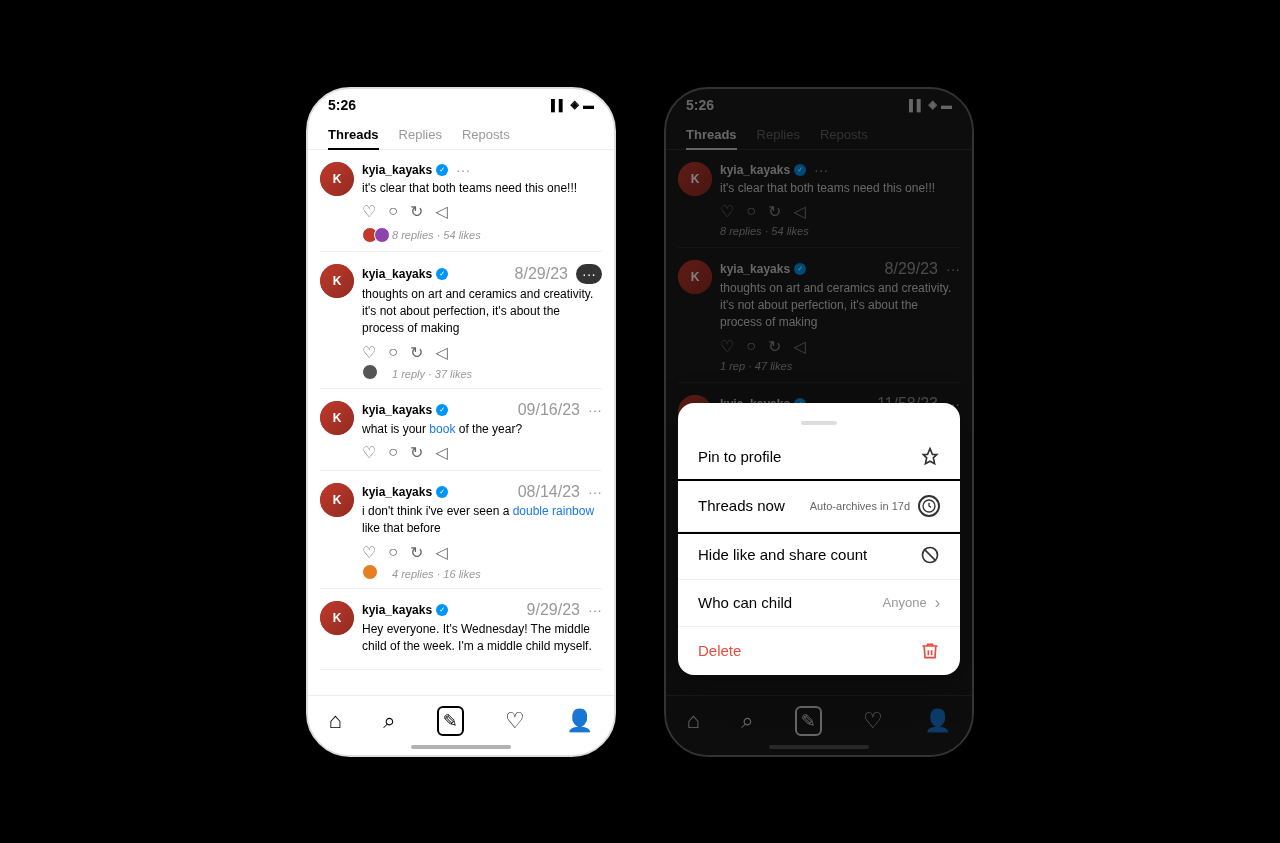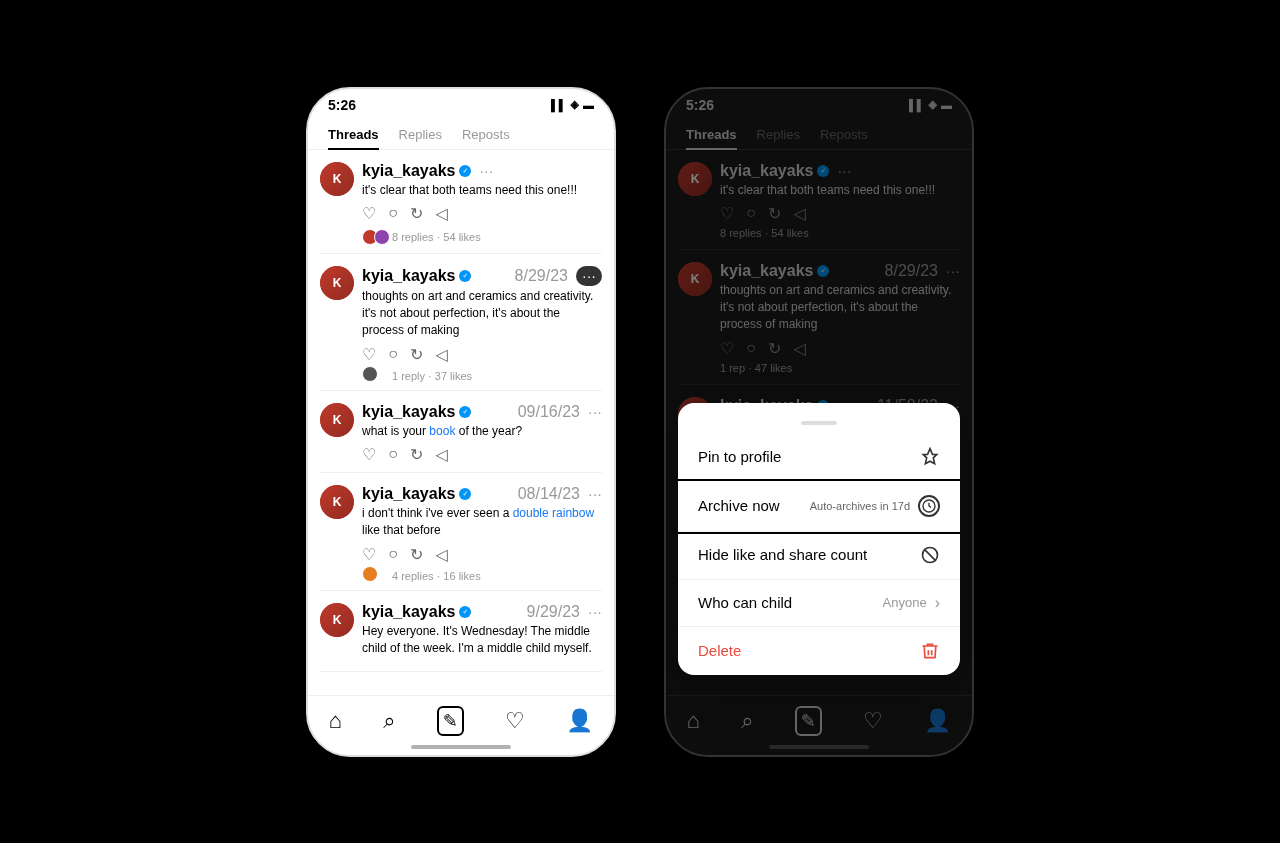--- a/index.html
+++ b/index.html
@@ -126,21 +126,21 @@
 
     .post-content { flex: 1; min-width: 0; }
 
     .post-header {
       display: flex;
       align-items: center;
       gap: 4px;
       margin-bottom: 2px;
     }
     .username {
-      font-size: 16px;
+      font-size: 12px;
       font-weight: 700;
     }
     .phone-light .username { color: #000; }
     .phone-dark .username { color: #ccc; }
 
     .verified {
       width: 12px;
       height: 12px;
       background: #0095f6;
       border-radius: 50%;
@@ -191,20 +191,21 @@
       font-size: 16px;
       color: #666;
       cursor: pointer;
     }
     .phone-dark .action-icon { color: #888; }
 
     .post-stats {
       font-size: 11px;
       color: #999;
       margin-top: 4px;
+      font-style: italic;
     }
 
     .avatar-stack {
       display: flex;
       margin-top: 4px;
     }
     .avatar-small {
       width: 16px;
       height: 16px;
       border-radius: 50%;
@@ -579,21 +580,21 @@
         <div class="menu-item">
           <span class="menu-item-label">Pin to profile</span>
           <div class="menu-item-right">
             <svg width="20" height="20" viewBox="0 0 24 24" fill="none" stroke="#333" stroke-width="2">
               <path d="M12 2l3 7h5l-4 4 1.5 7L12 17l-5.5 3L8 13 4 9h5z"></path>
             </svg>
           </div>
         </div>
 
         <div class="menu-item" style="background:#fff;outline:2px solid #000;border-radius:0;margin:-1px 0;">
-          <span class="menu-item-label" style="font-weight:500;">Archive now</span>
+          <span class="menu-item-label" style="font-weight:500;">Threads now</span>
           <div class="menu-item-right">
             <span class="auto-archive-badge">Auto-archives in 17d</span>
             <div class="archive-timer-icon">
               <svg width="16" height="16" viewBox="0 0 24 24" fill="none" stroke="#333" stroke-width="2">
                 <circle cx="12" cy="12" r="9"></circle>
                 <polyline points="12,7 12,12 15,14"></polyline>
               </svg>
             </div>
           </div>
         </div>

